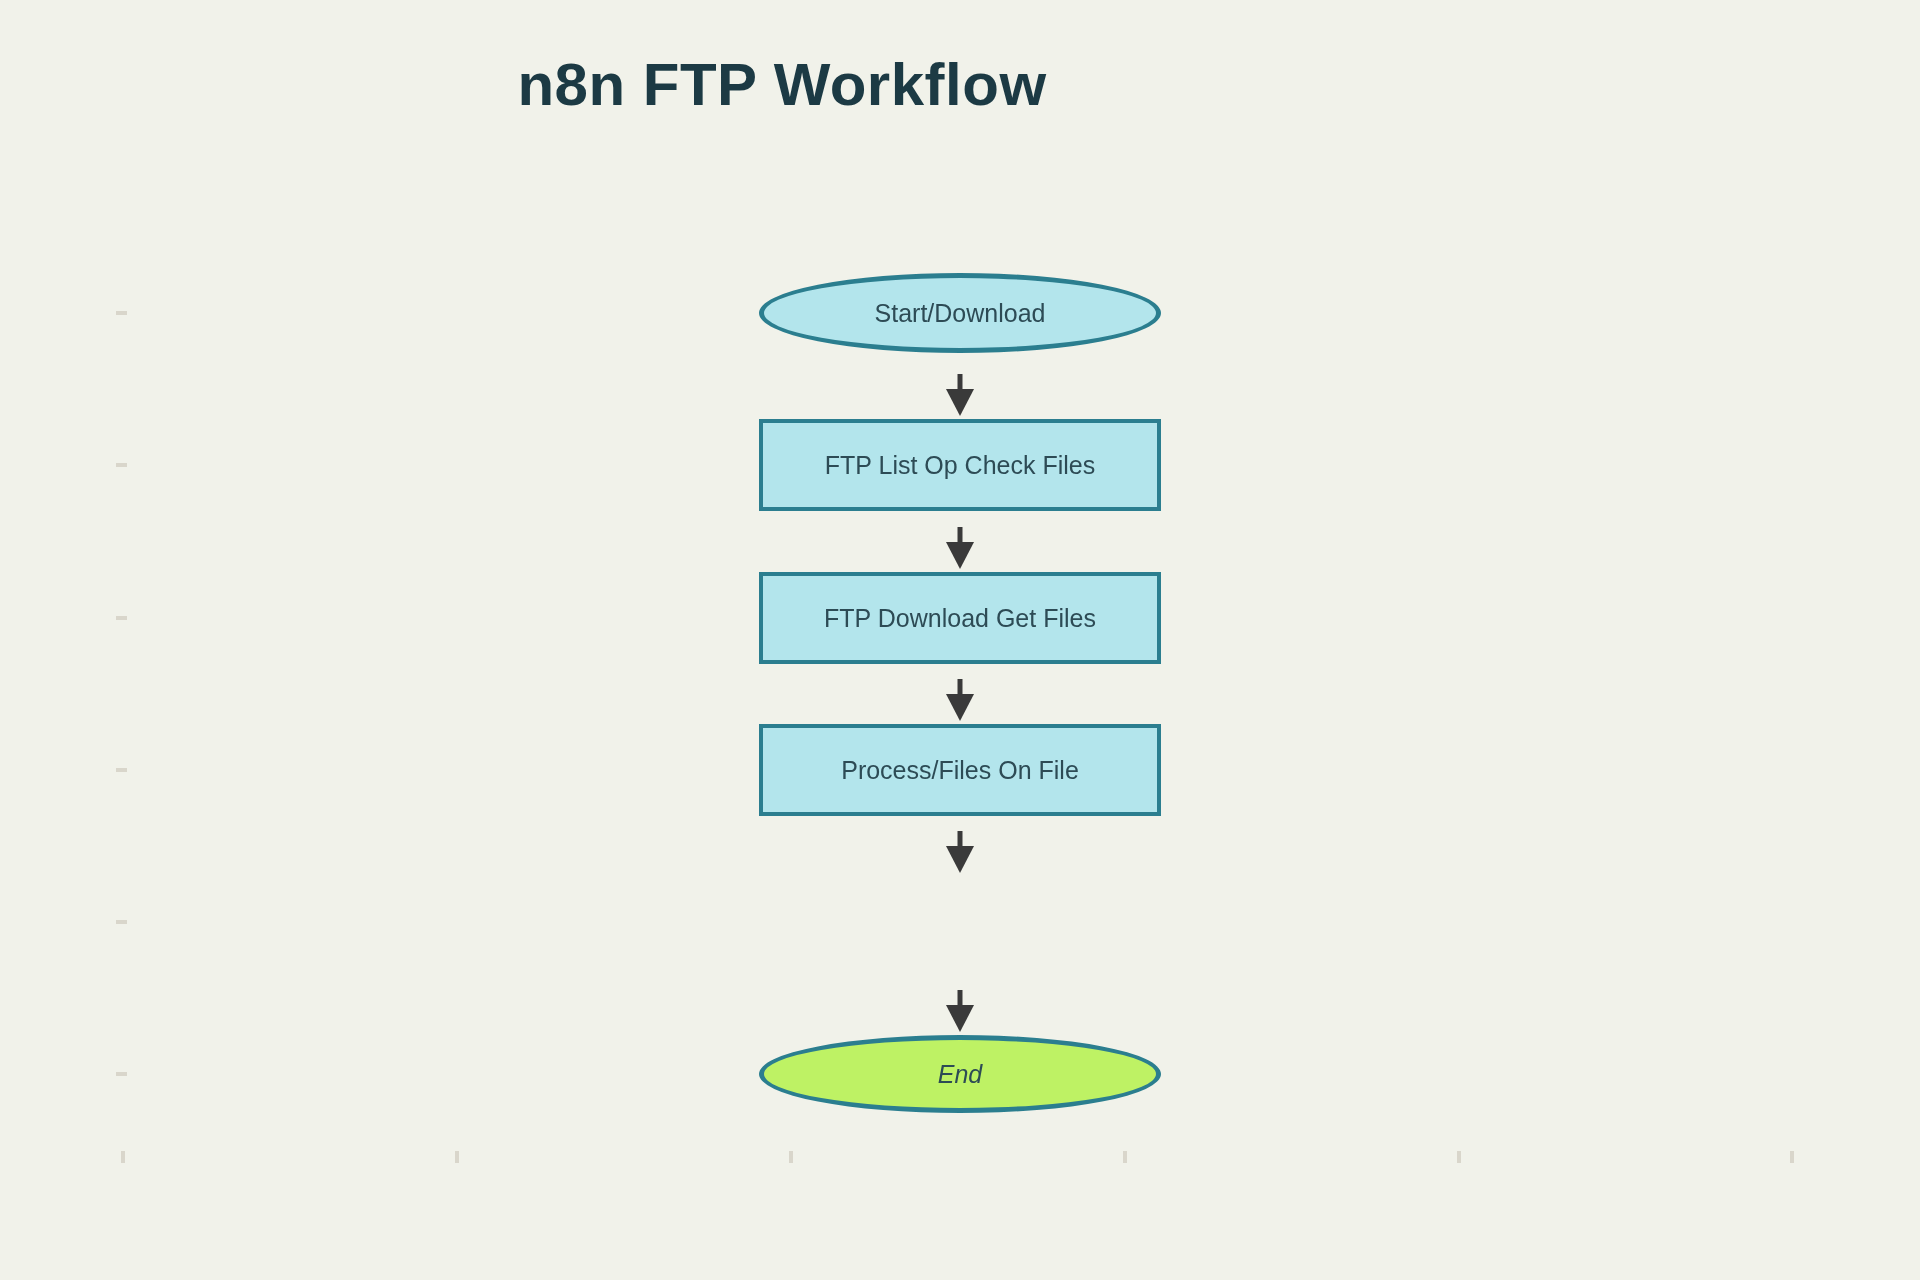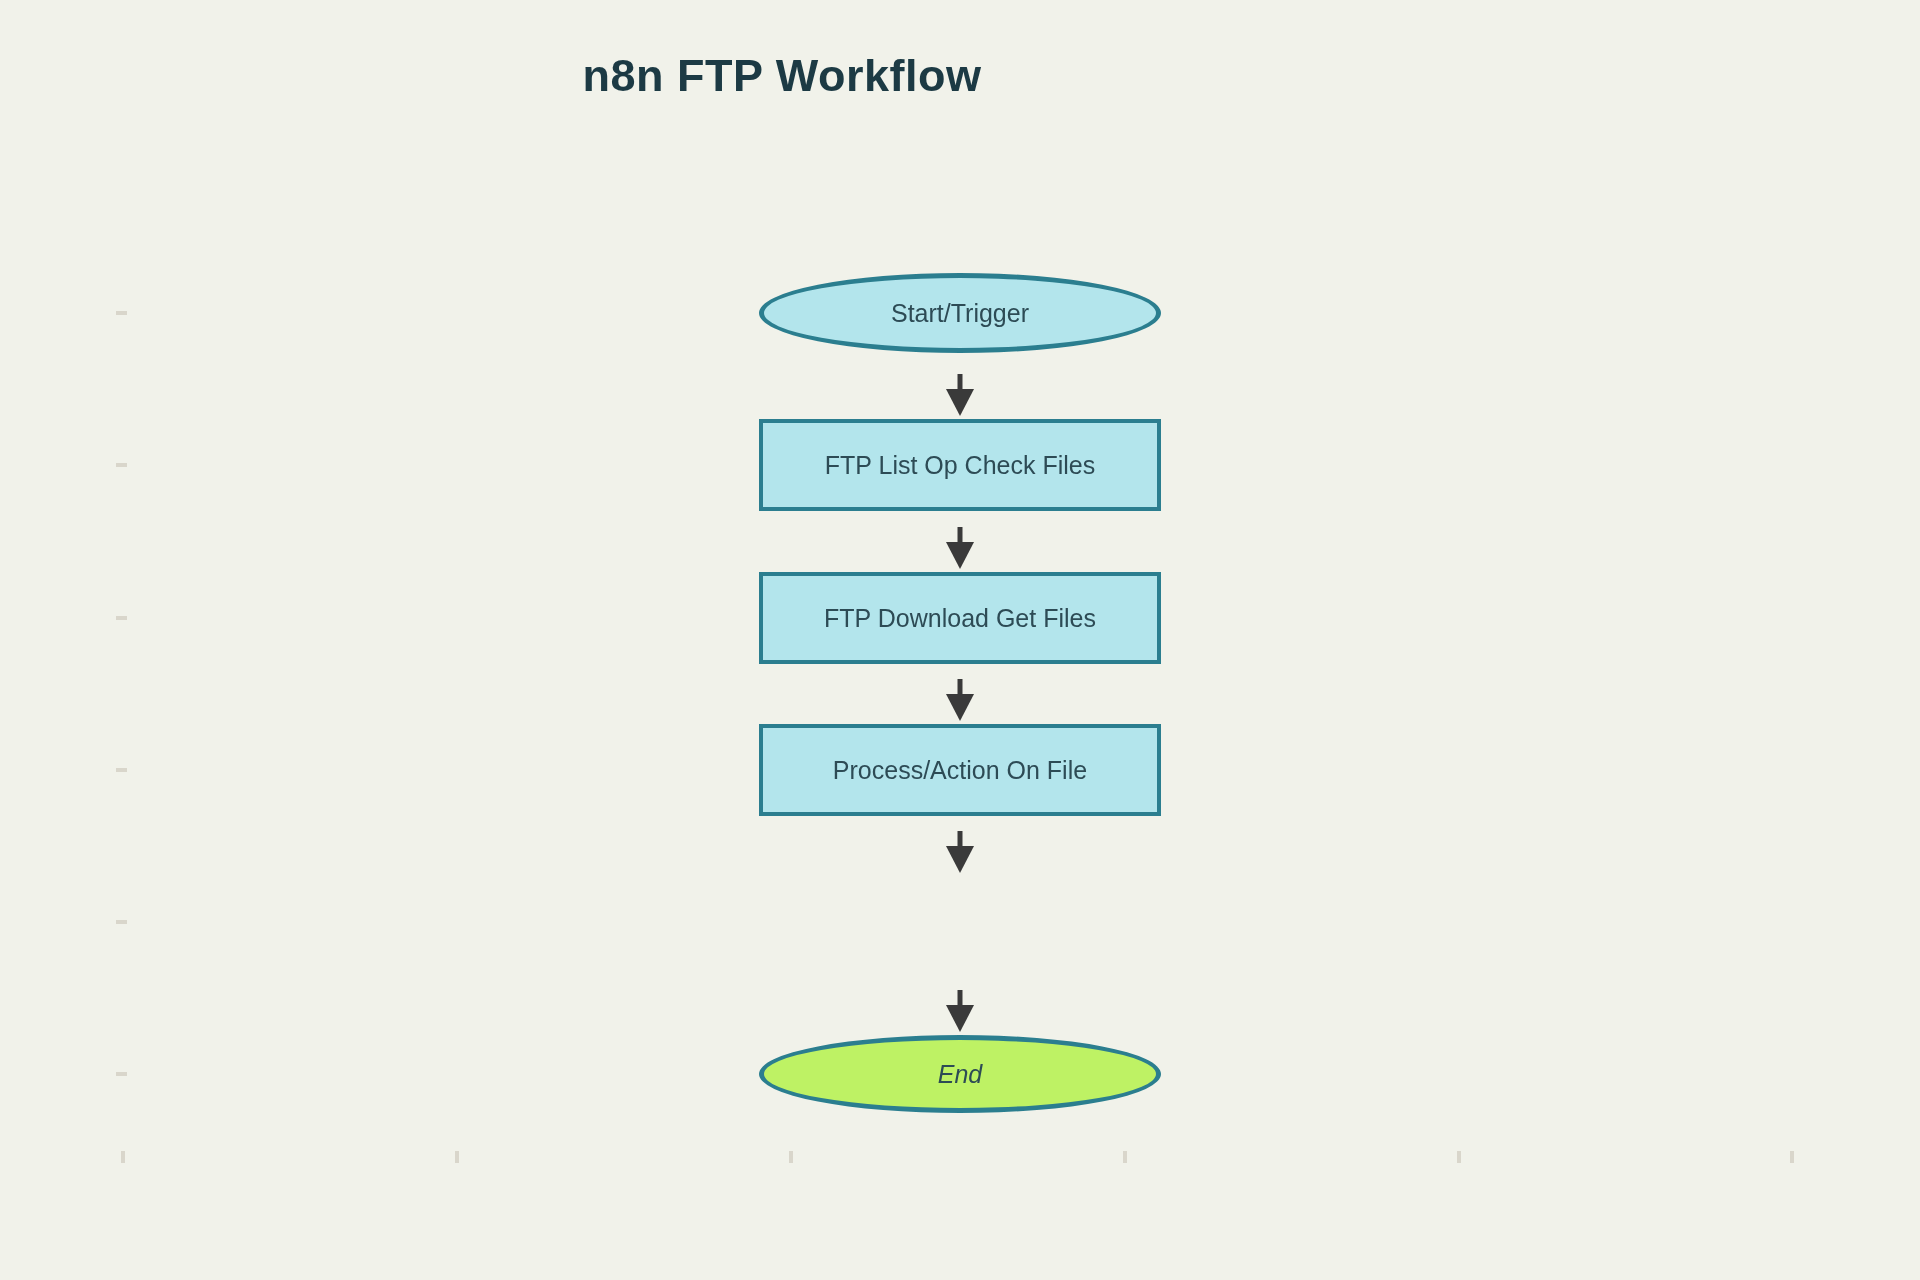--- a/index.html
+++ b/index.html
@@ -12,21 +12,21 @@
     background: #f1f2ea;
     overflow: hidden;
   }
 
   .title {
     position: absolute;
     top: 50px;
     left: 0;
     width: 1564px;
     text-align: center;
-    font-size: 45px;
+    font-size: 60px;
     font-weight: 700;
     color: #1c3a44;
     letter-spacing: 0.5px;
   }
 
   .node {
     position: absolute;
     left: 759px;
     width: 402px;
     box-sizing: border-box;
@@ -71,21 +71,21 @@
   .tb3 { left: 1123px; } .tb4 { left: 1457px; } .tb5 { left: 1790px; }
 </style>
 </head>
 <body>
 
 <div class="canvas" style="background: rgb(241, 242, 234);">
 
   <div class="title" style="color: rgb(28, 58, 68);">n8n FTP Workflow</div>
 
   <div class="node ellipse n0" style="background: rgb(179, 229, 236); border-color: rgb(43, 126, 143); color: rgb(45, 75, 85);">
-    <span>Start/Trigger</span>
+    <span>Start/Download</span>
   </div>
 
   <svg class="arrow a0" viewBox="0 0 30 44">
     <line x1="15" y1="1" x2="15" y2="18" style="stroke: rgb(58, 58, 58);"></line>
     <polygon points="1,16 29,16 15,43" style="fill: rgb(58, 58, 58);"></polygon>
   </svg>
 
   <div class="node n1" style="background: rgb(179, 229, 236); border-color: rgb(43, 126, 143); color: rgb(45, 75, 85);">
     <span>FTP List Op Check Files</span>
   </div>
@@ -98,21 +98,21 @@
   <div class="node n2" style="background: rgb(179, 229, 236); border-color: rgb(43, 126, 143); color: rgb(45, 75, 85);">
     <span>FTP Download Get Files</span>
   </div>
 
   <svg class="arrow a2" viewBox="0 0 30 44">
     <line x1="15" y1="1" x2="15" y2="18" style="stroke: rgb(58, 58, 58);"></line>
     <polygon points="1,16 29,16 15,43" style="fill: rgb(58, 58, 58);"></polygon>
   </svg>
 
   <div class="node n3" style="background: rgb(179, 229, 236); border-color: rgb(43, 126, 143); color: rgb(45, 75, 85);">
-    <span>Process/Action On File</span>
+    <span>Process/Files On File</span>
   </div>
 
   <svg class="arrow a3" viewBox="0 0 30 44">
     <line x1="15" y1="1" x2="15" y2="18" style="stroke: rgb(58, 58, 58);"></line>
     <polygon points="1,16 29,16 15,43" style="fill: rgb(58, 58, 58);"></polygon>
   </svg>
 
 
   <svg class="arrow a4" viewBox="0 0 30 44">
     <line x1="15" y1="1" x2="15" y2="18" style="stroke: rgb(58, 58, 58);"></line>

